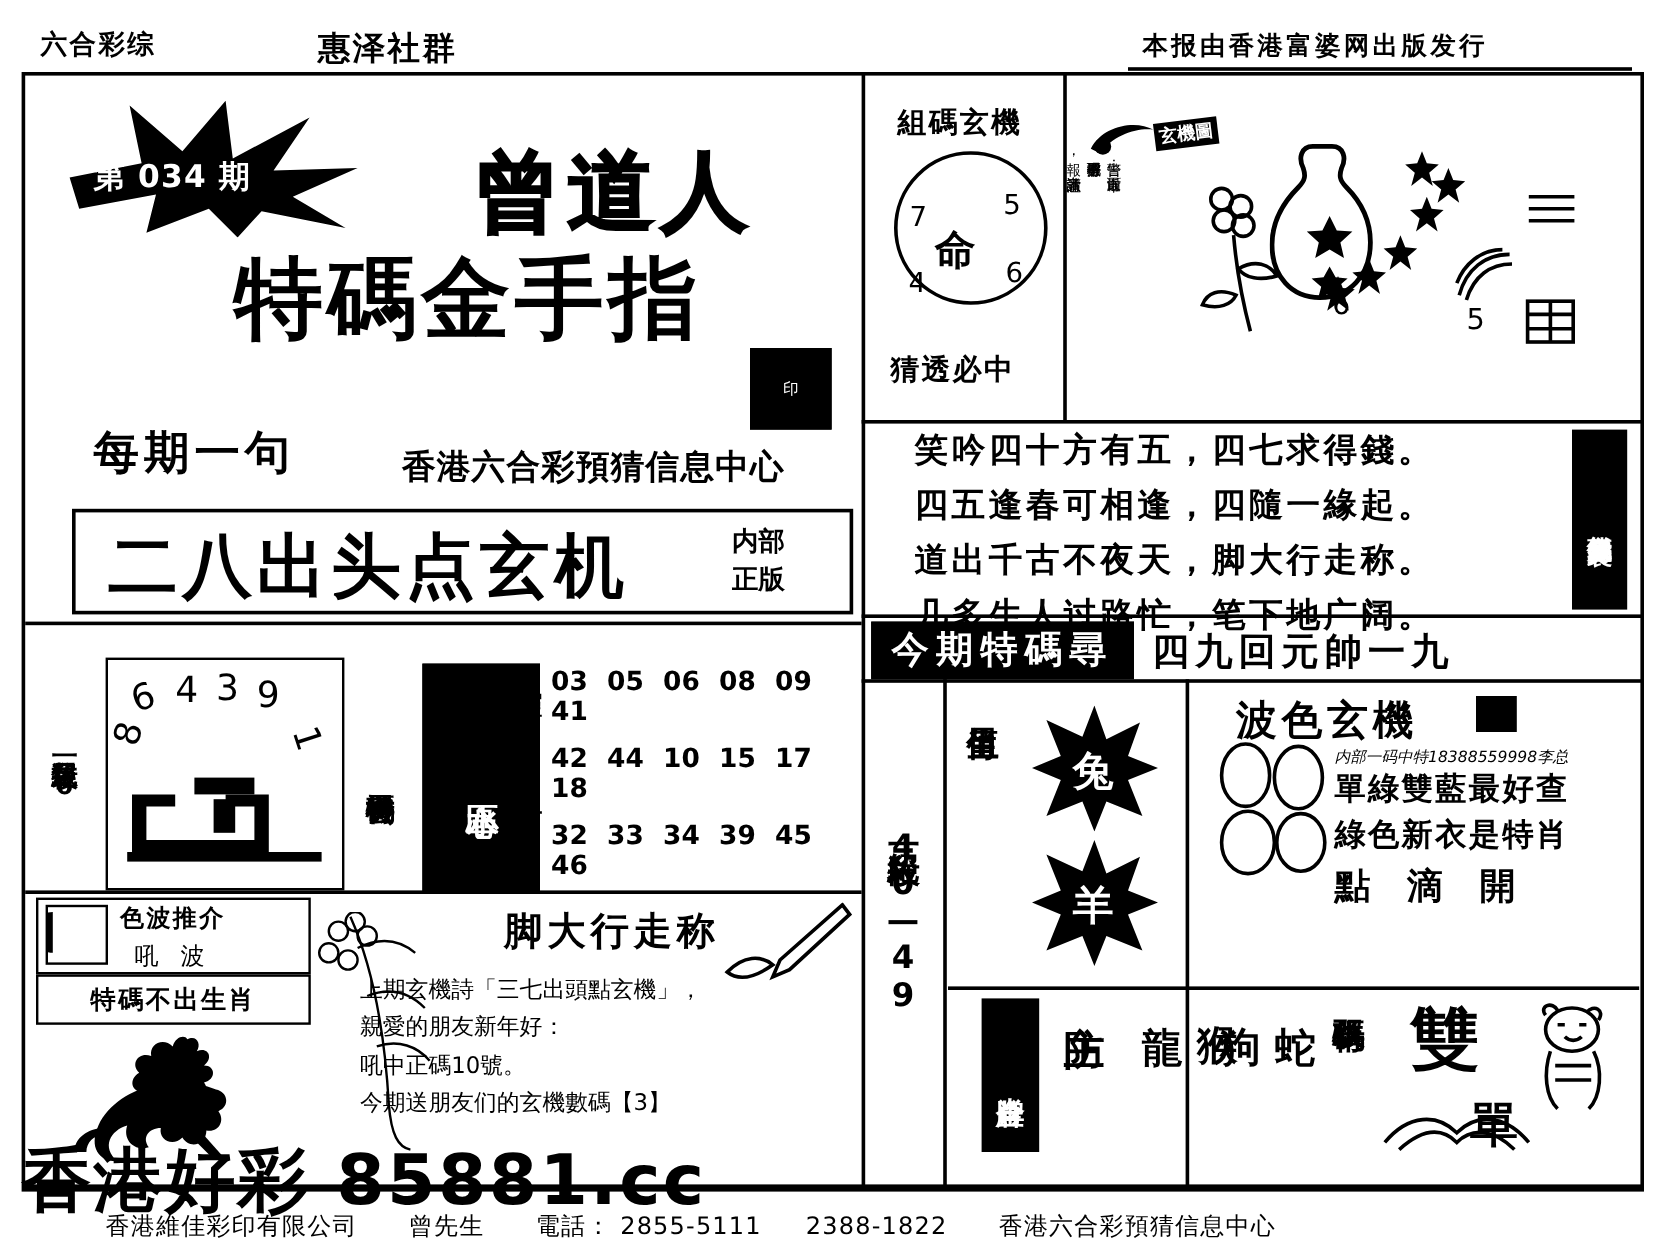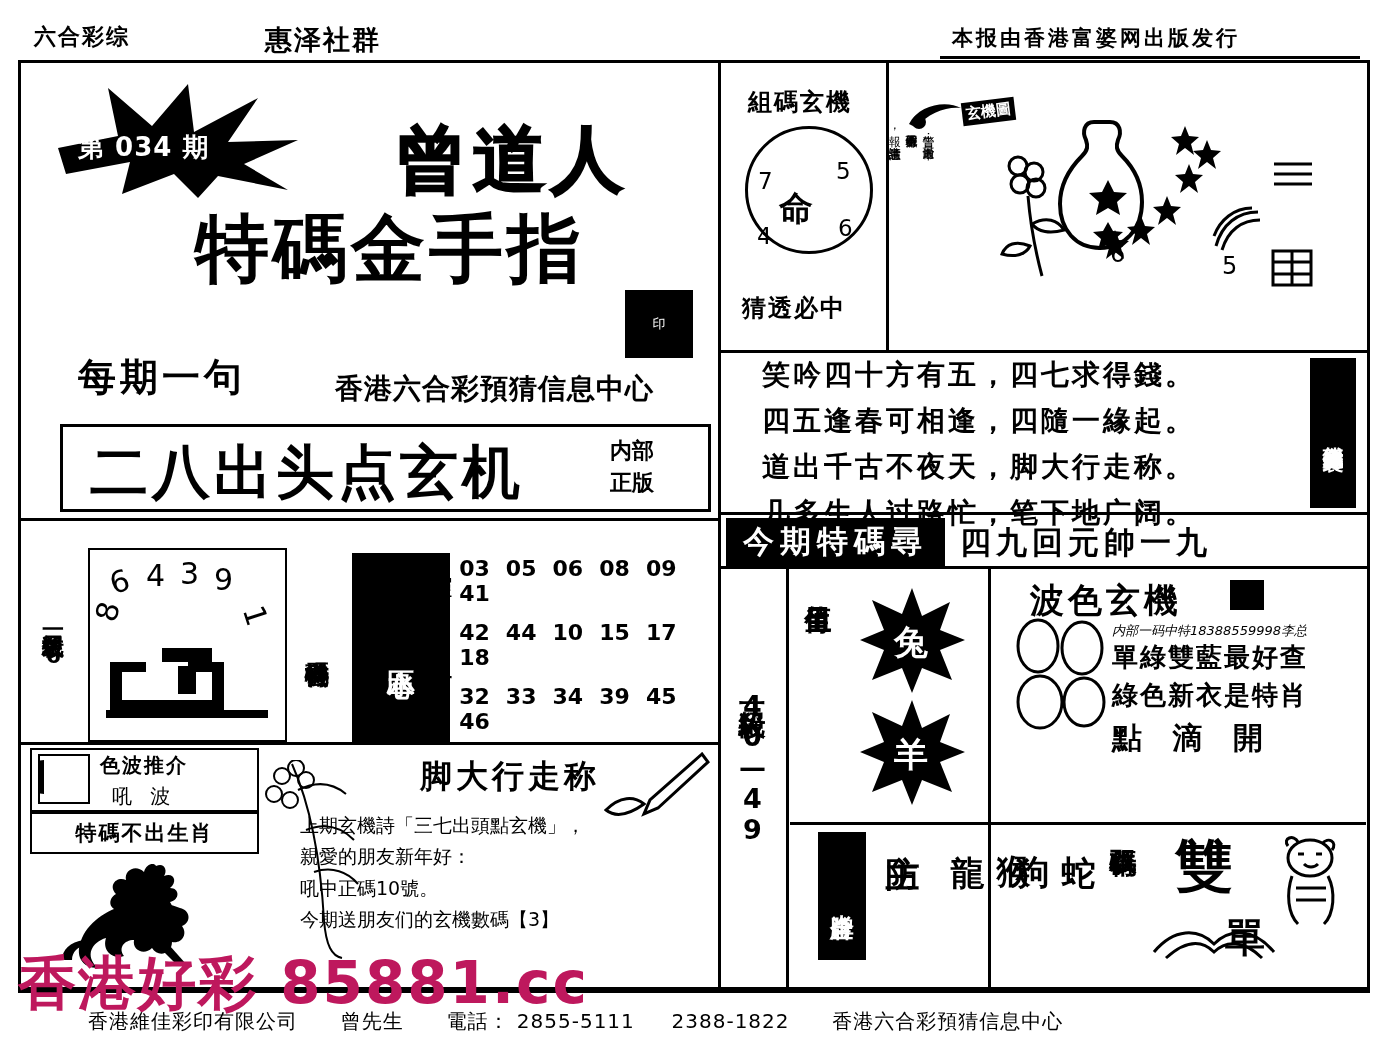--- a/index.html
+++ b/index.html
@@ -104,21 +104,21 @@
   #bsl1{left:1112px;top:640px;font-size:26px;font-weight:bold;letter-spacing:2px;}
   #bsl2{left:1112px;top:678px;font-size:26px;font-weight:bold;letter-spacing:2px;}
   #bsl3{left:1112px;top:718px;font-size:30px;font-weight:bold;letter-spacing:10px;}
   #eggs{left:1010px;top:618px;}
 
   #tmsd{left:1105px;top:828px;font-size:27px;font-weight:bold;}
   #shuang{left:1175px;top:828px;font-size:58px;font-weight:bold;}
   #dan{left:1225px;top:910px;font-size:40px;font-weight:bold;}
 
   
-  #wm{left:18px;top:945px;font-size:58px;font-weight:bold;color:#be185d;letter-spacing:2px;}
+  #wm{left:18px;top:945px;font-size:58px;font-weight:bold;color:#000000;letter-spacing:2px;}
   
   #footer{left:88px;top:1008px;font-size:20px;letter-spacing:1px;}
   .fsp{display:inline-block;}
 
   
   svg{display:block;}
 </style>
 </head>
 <body>
 

